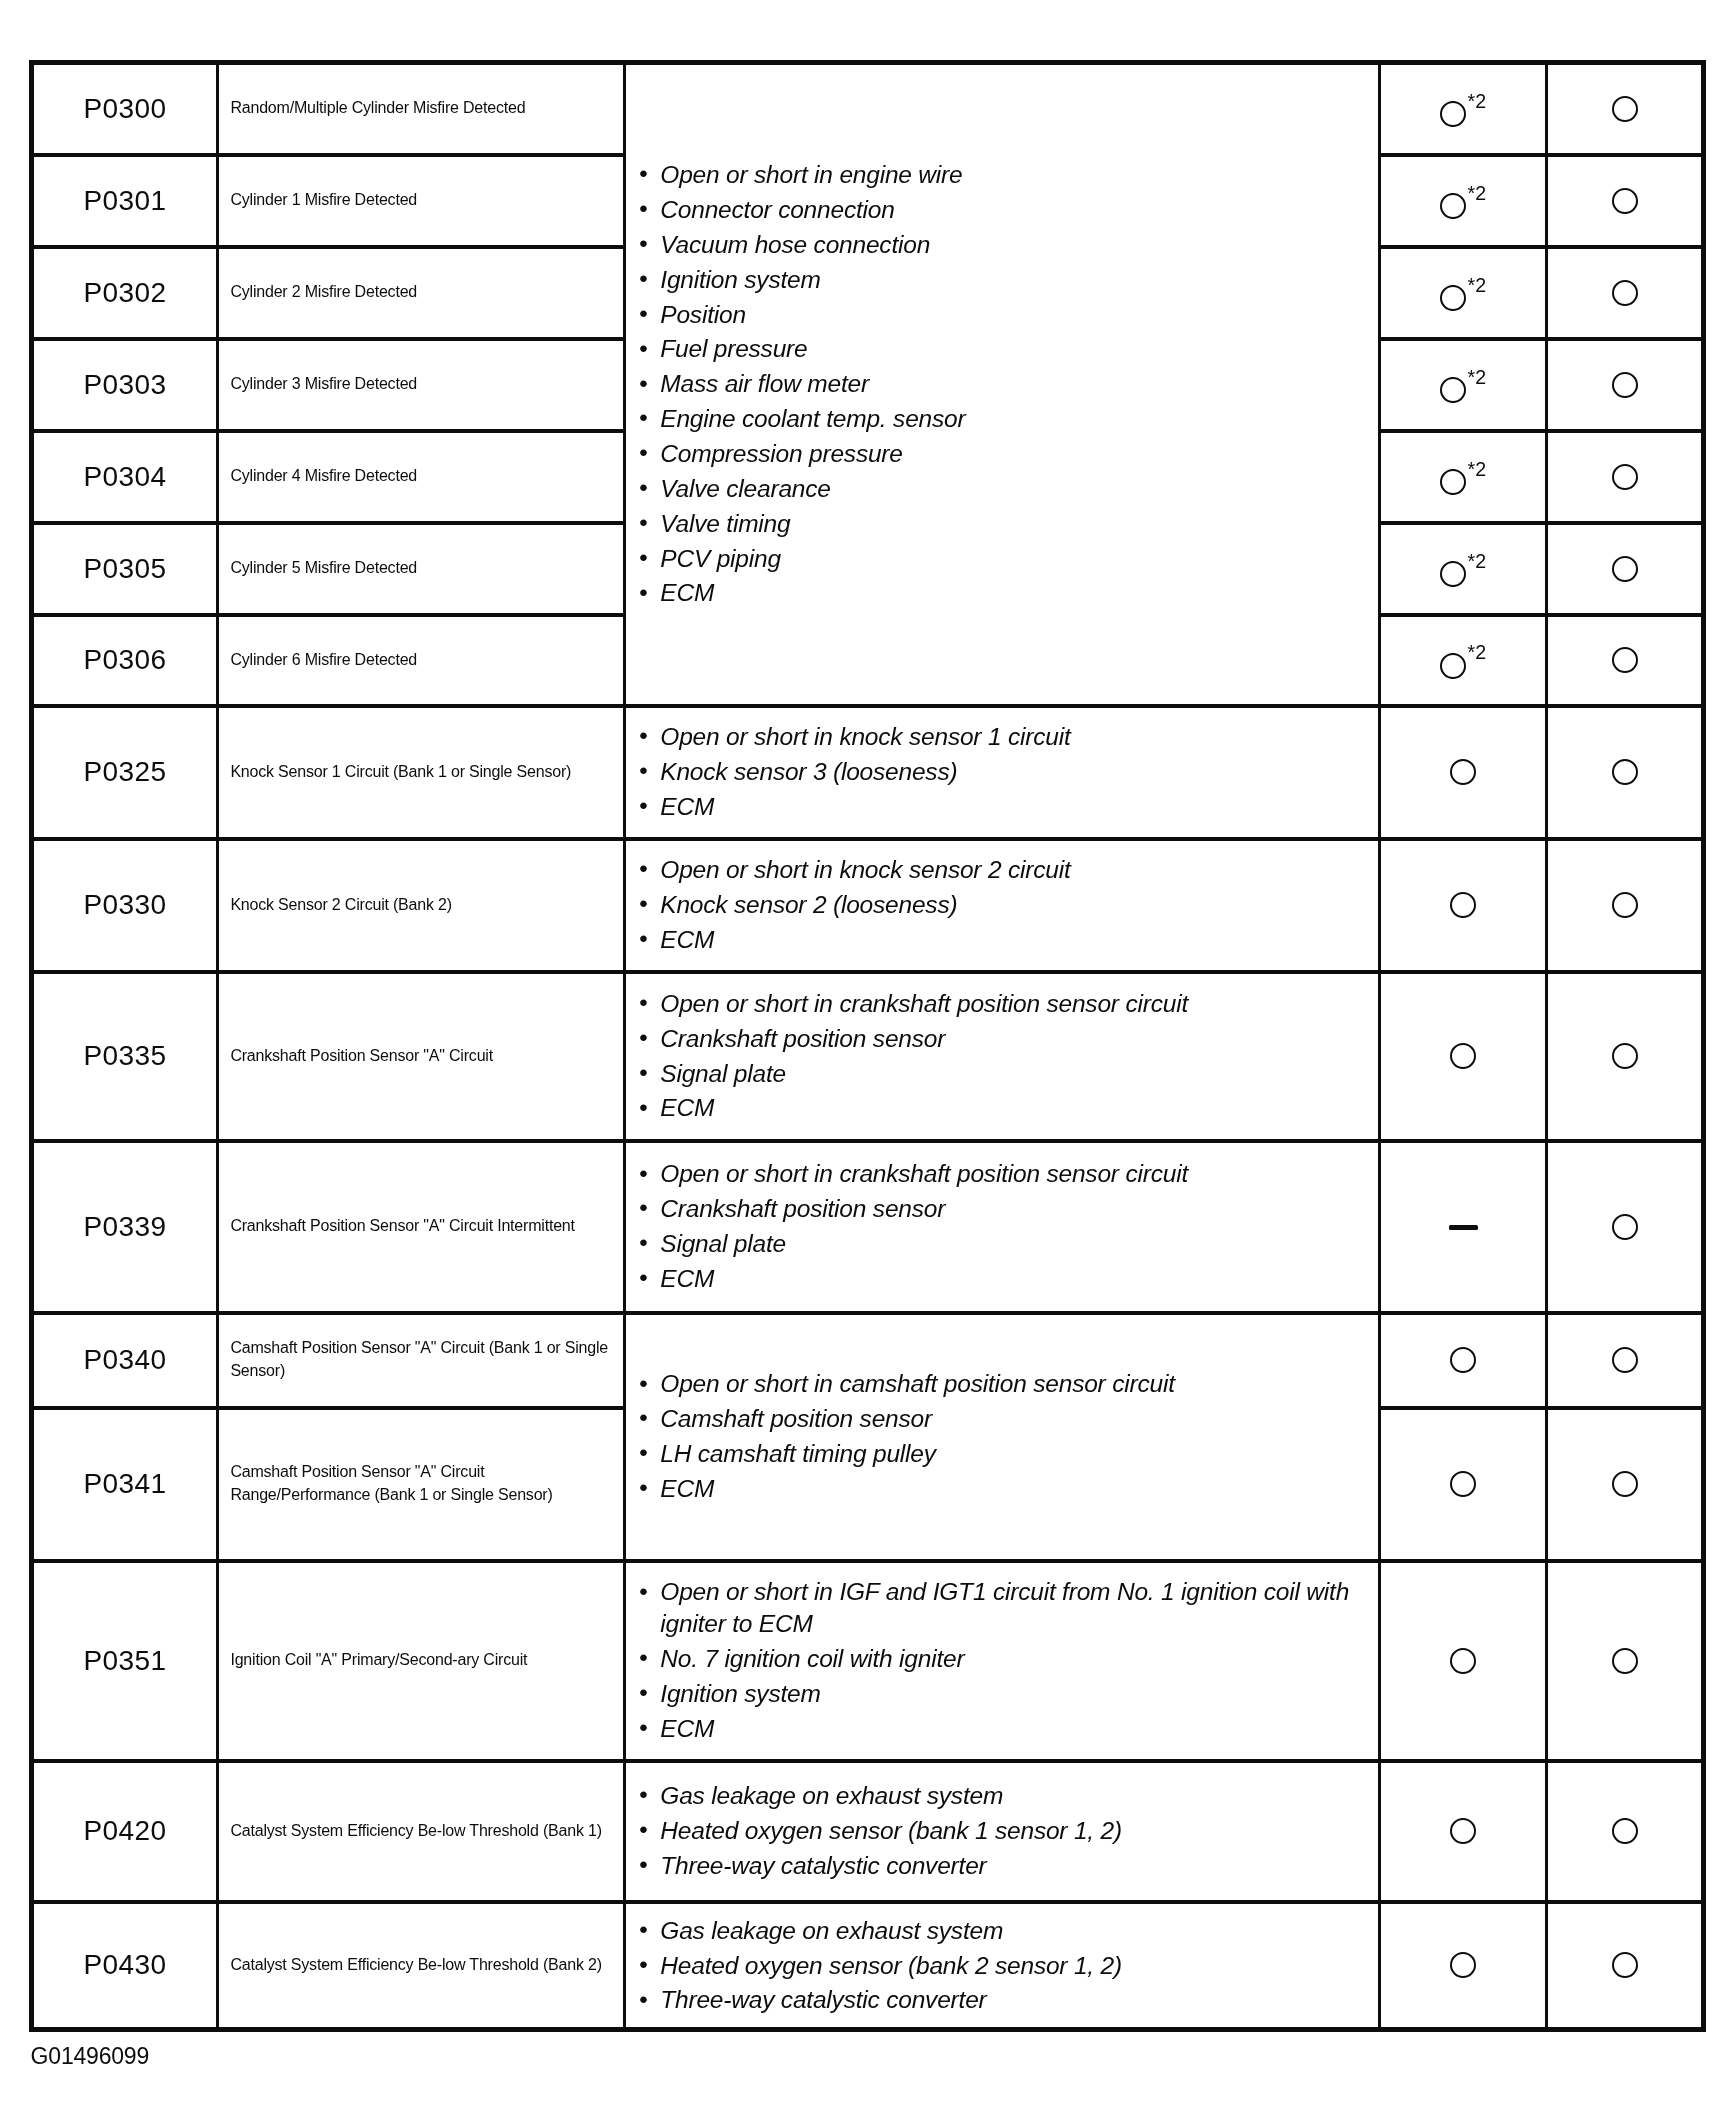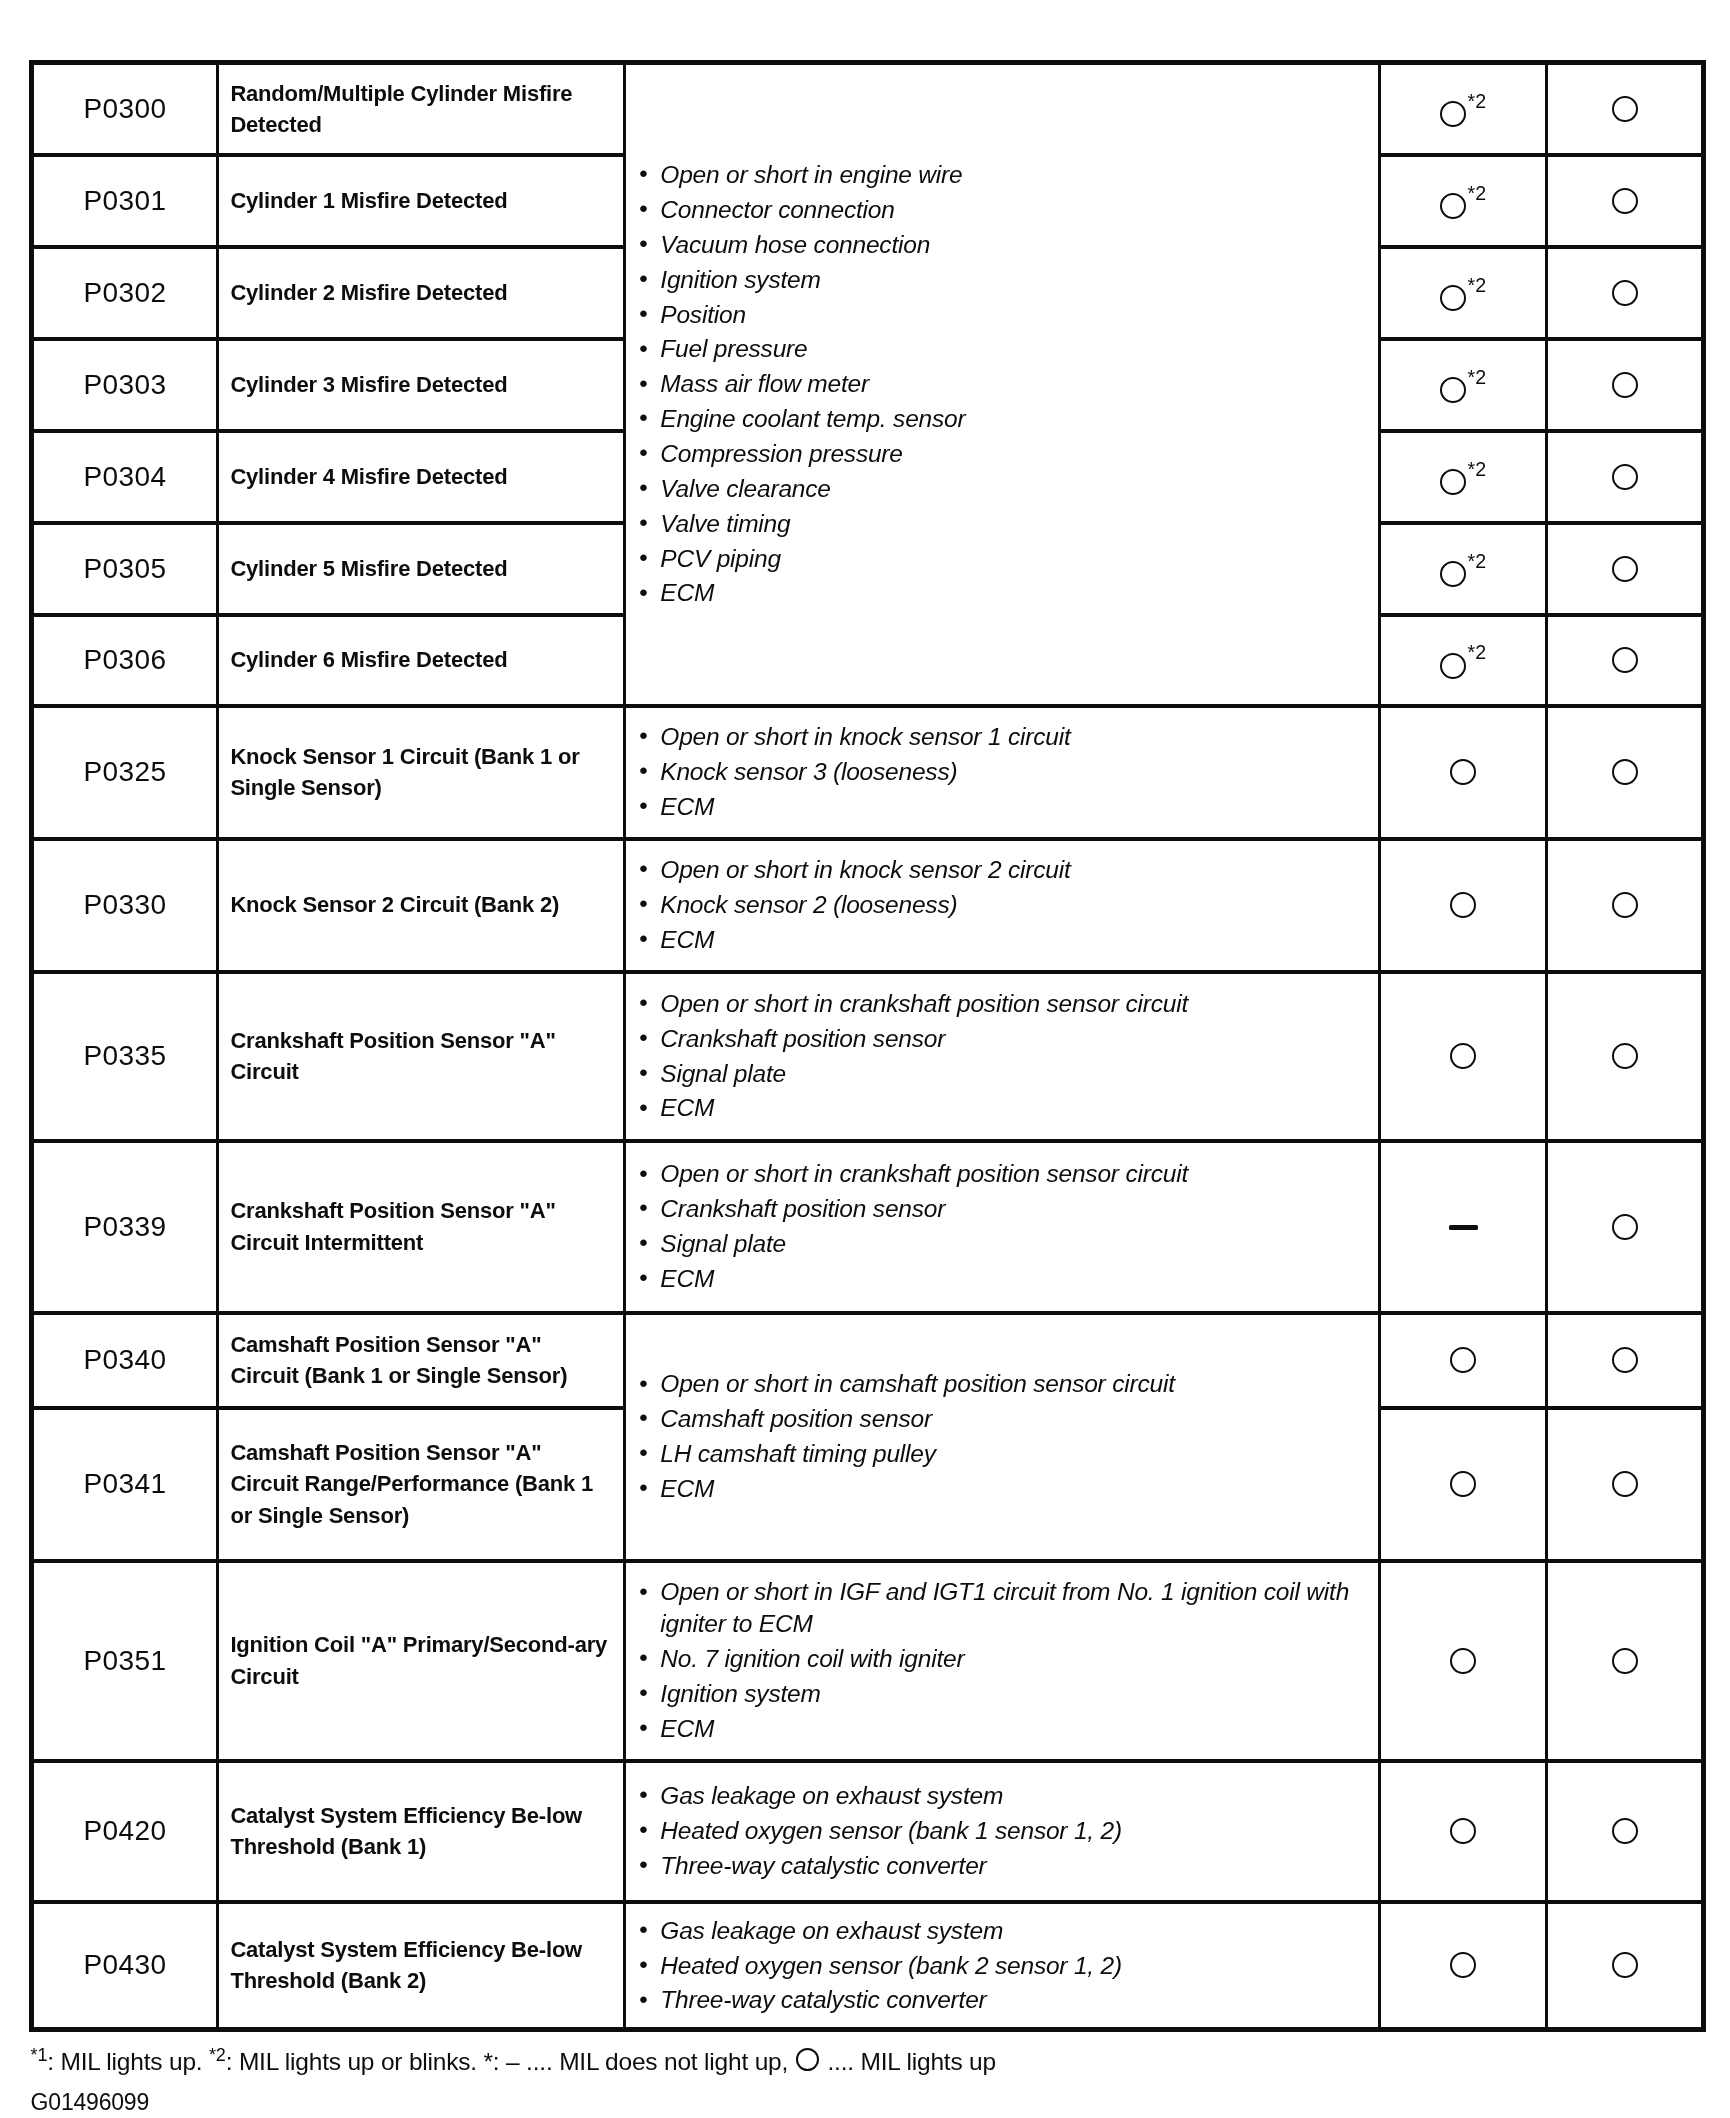--- a/index.html
+++ b/index.html
@@ -32,25 +32,24 @@
     overflow: hidden;
   }
   td.c-dtc {
     text-align: center;
     vertical-align: middle;
     font-size: 28px;
     letter-spacing: 0.4px;
   }
   td.c-desc {
     vertical-align: middle;
-    font-size: 22px;
+    font-size: 16px;
     line-height: 1.42;
     letter-spacing: -0.2px;
     padding: 6.5px 9.8px 6.5px 11.4px;
-    font-weight: bold;
   }
   td.c-trouble {
     vertical-align: middle;
     font-size: 24.5px;
     letter-spacing: -0.2px;
     padding: 8.2px 8.2px 8.2px 9.8px;
   }
   .bullet {
     position: relative;
     padding-left: 24.5px;
@@ -282,18 +281,17 @@
             <div class="bullet">Gas leakage on exhaust system</div>
             <div class="bullet">Heated oxygen sensor (bank 2 sensor 1, 2)</div>
             <div class="bullet">Three-way catalystic converter</div>
           </td>
           <td class="c-mil"><span class="circ"></span></td>
           <td class="c-mil"><span class="circ"></span></td>
         </tr>
       </tbody>
   </table>
 
-  <div class="footnote"><sup class="fn-sup">*1</sup><span>: MIL lights up. </span><sup class="fn-sup">*2</sup><span>: MIL lights up or blinks. *: – .... MIL does not light up, </span><span class="circ circ-fn"></span><span> .... MIL lights up</span></div>
 
   <div class="figure-id">G01496099</div>
 
 </div>
 
 
 </body></html>

